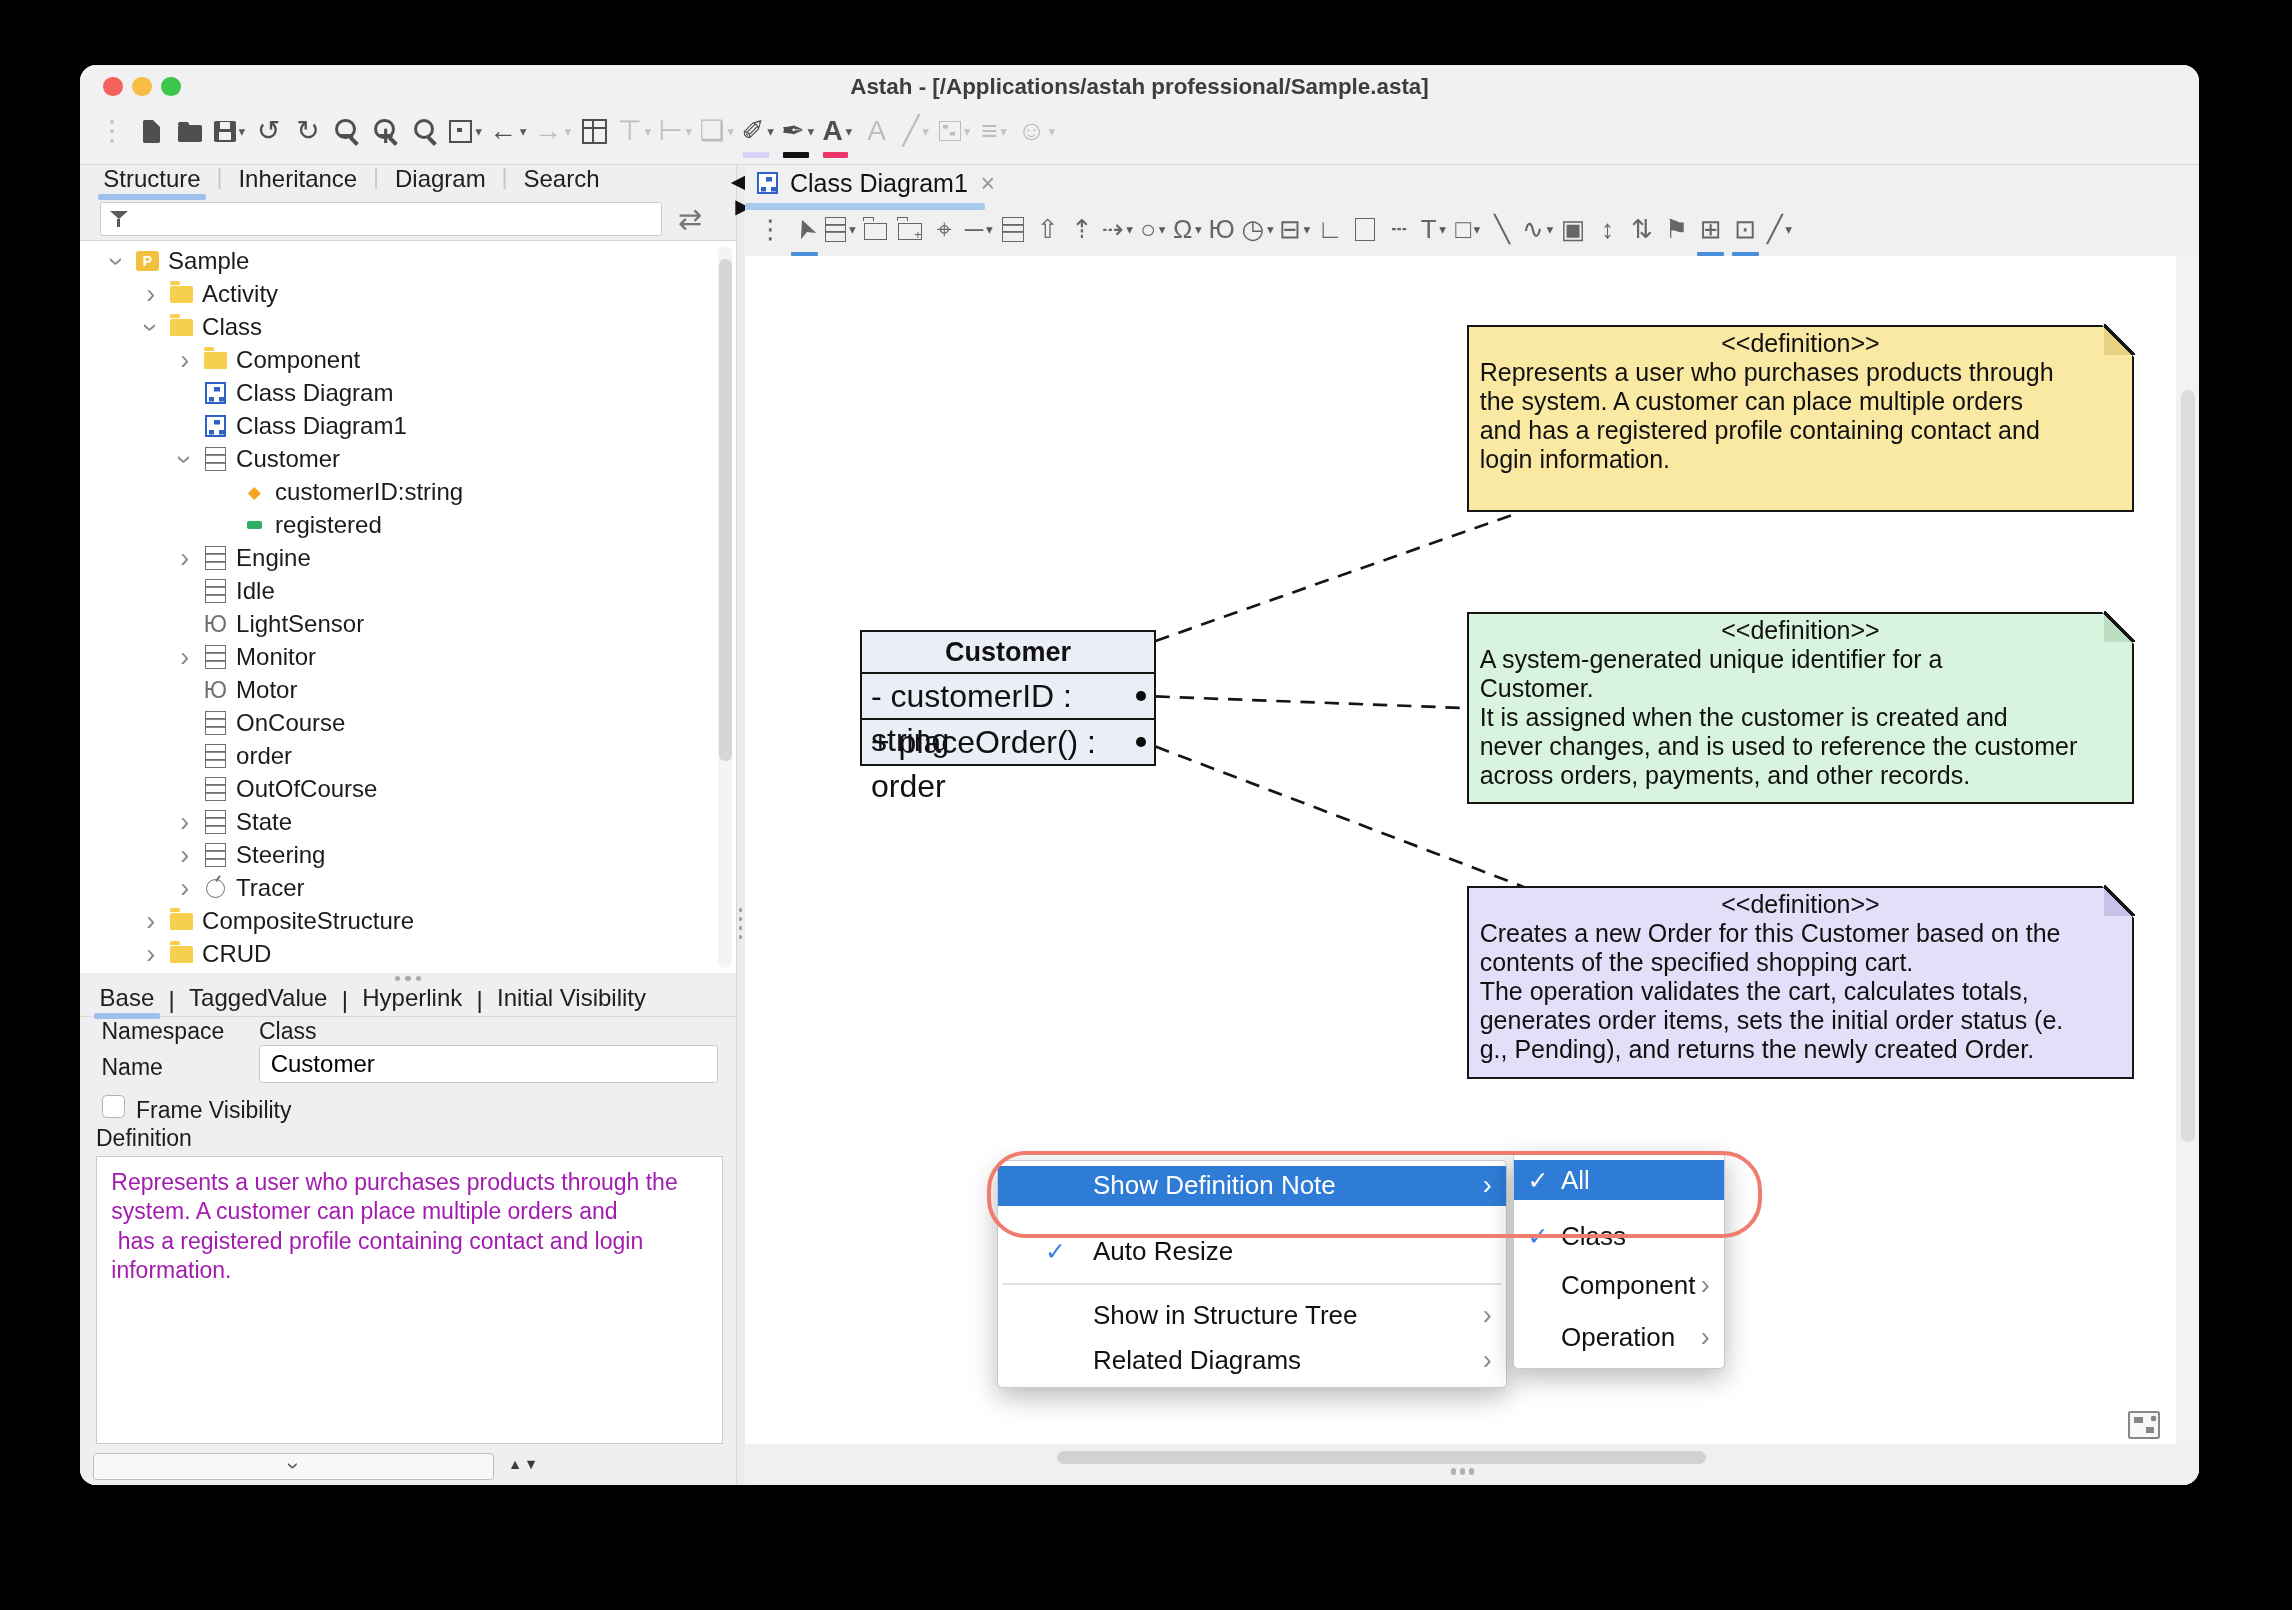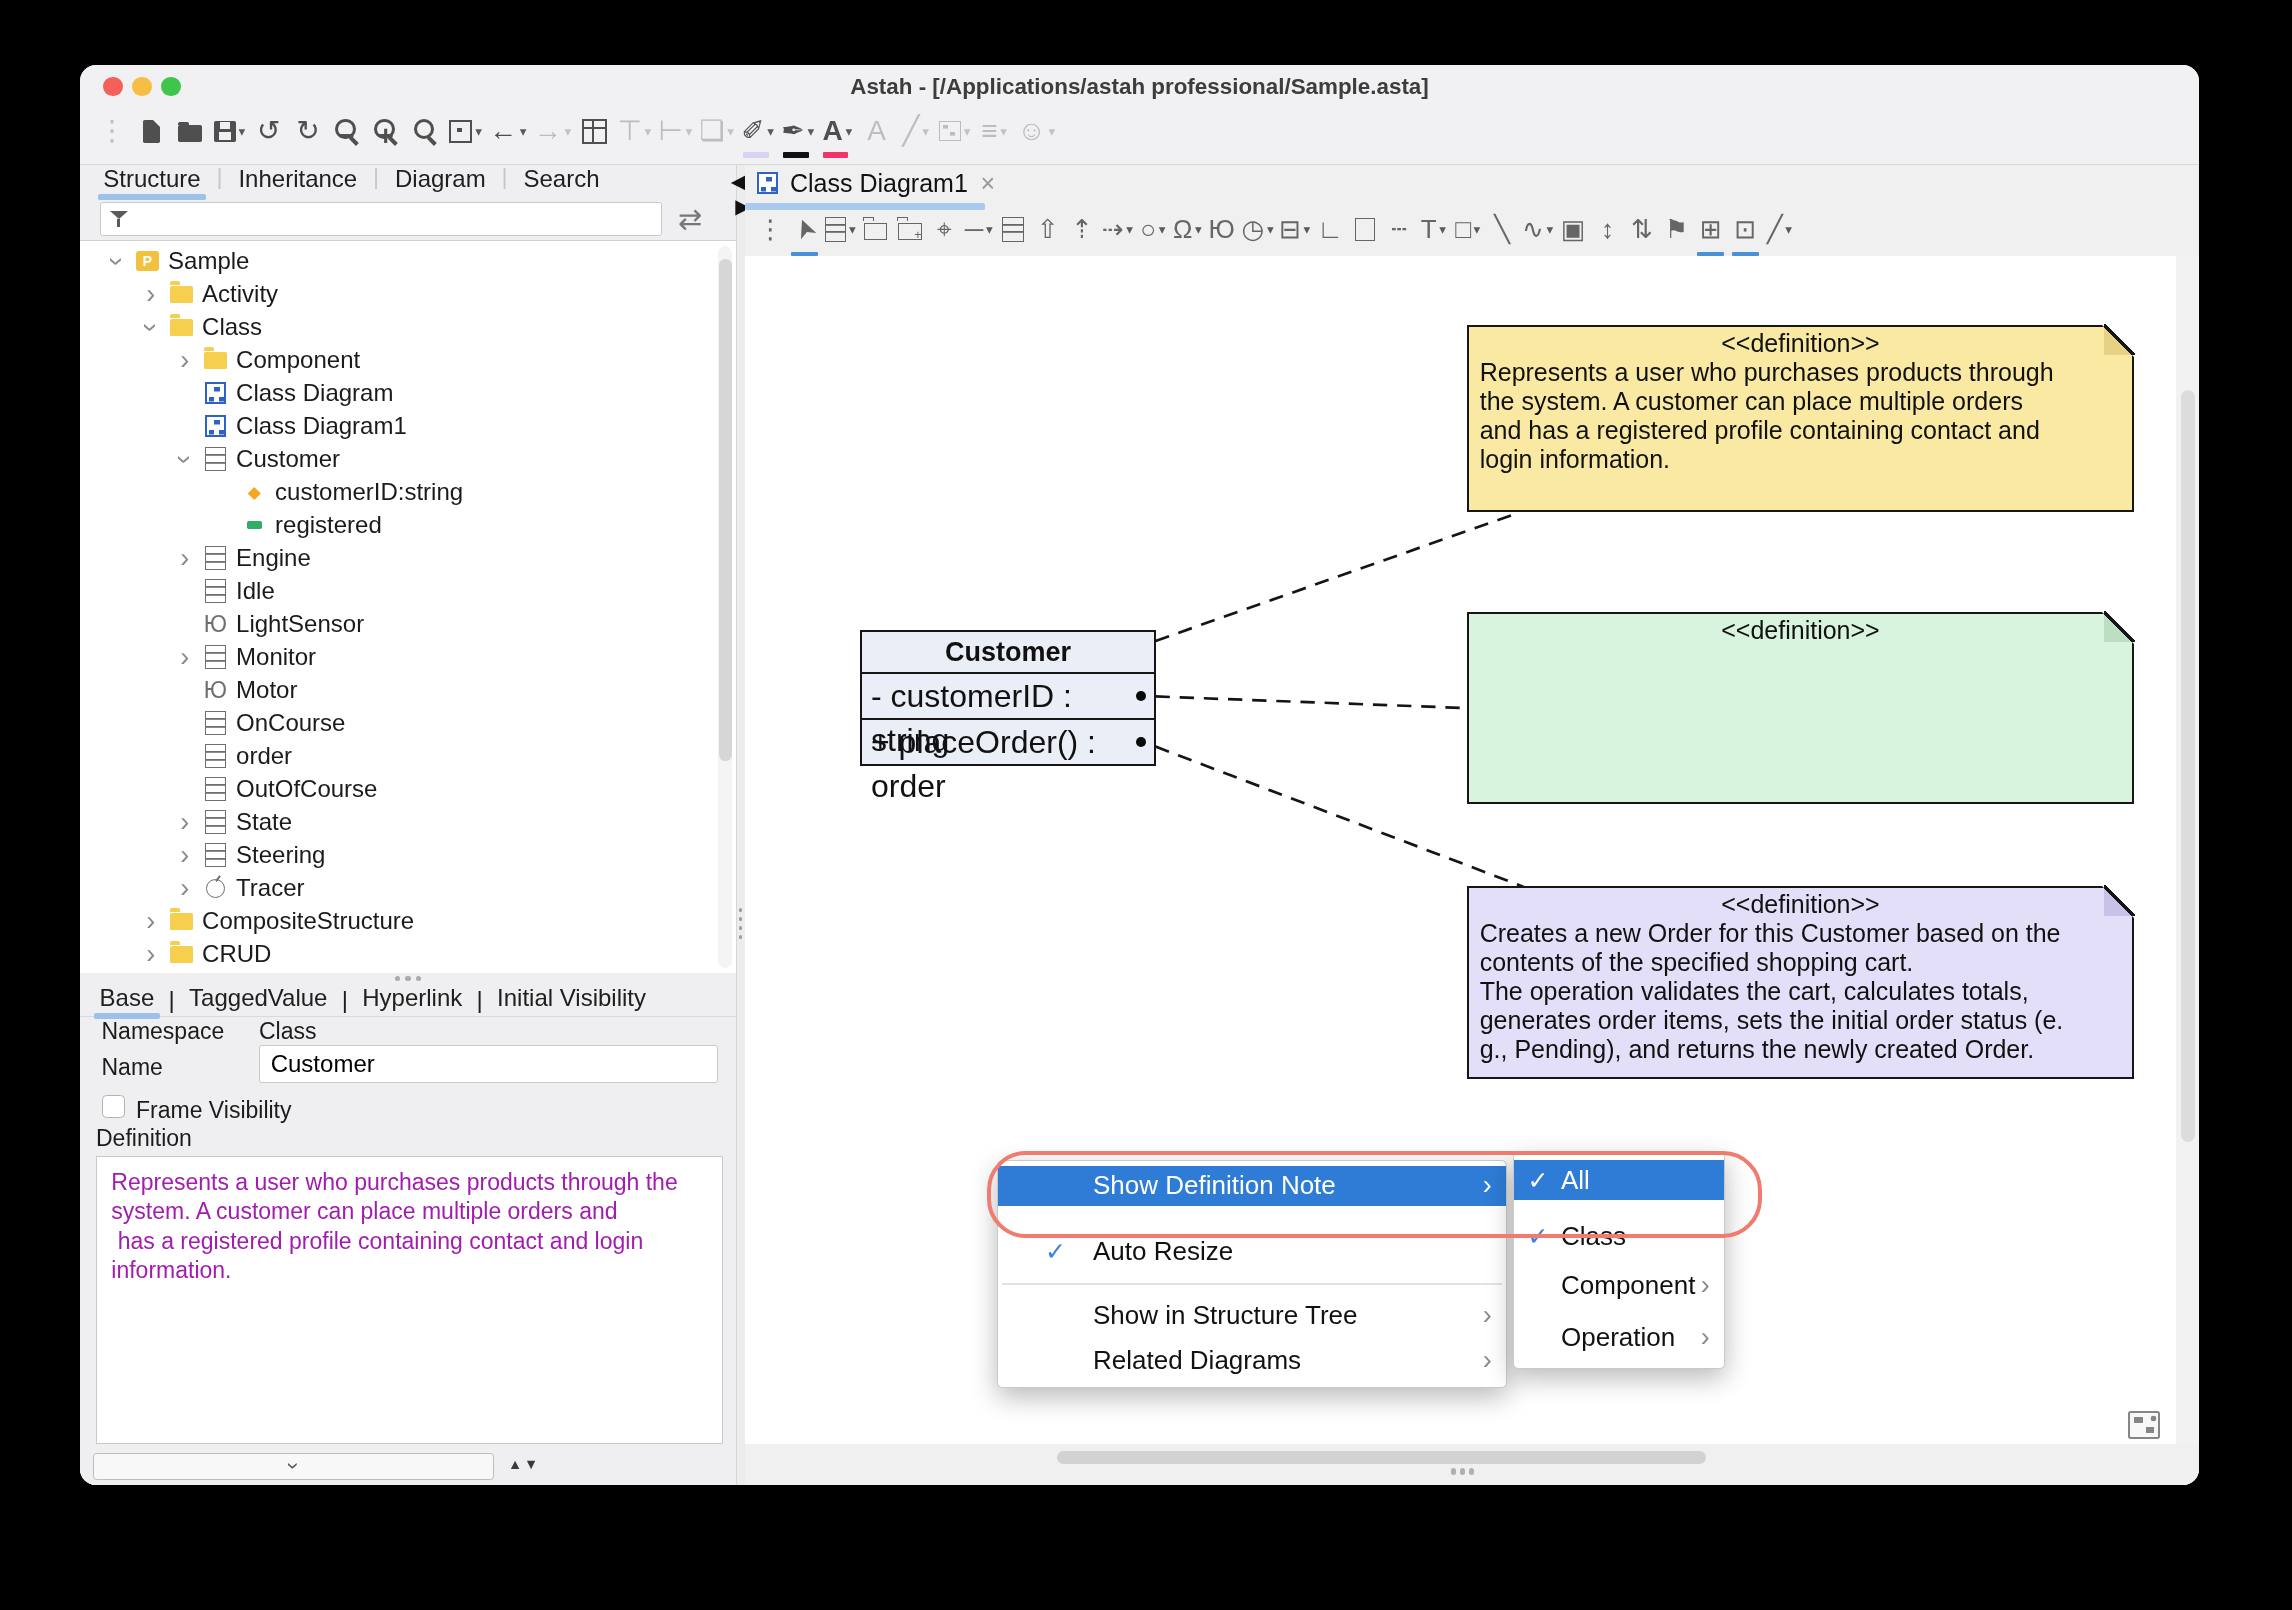--- a/index.html
+++ b/index.html
@@ -561,20 +561,25 @@
 
         <div class="note n-yellow" style="left:722px;top:69px;height:187px;">
           <div class="n-st">&lt;&lt;definition&gt;&gt;</div>
           <div class="n-body">Represents a user who purchases products through
 the system. A customer can place multiple orders
 and has a registered profile containing contact and
 login information.</div>
         </div>
         <div class="note n-green" style="left:722px;top:356px;height:192px;">
           <div class="n-st">&lt;&lt;definition&gt;&gt;</div>
+          <div class="n-body">A system-generated unique identifier for a
+Customer.
+It is assigned when the customer is created and
+never changes, and is used to reference the customer
+across orders, payments, and other records.</div>
         </div>
         <div class="note n-purple" style="left:722px;top:630px;height:193px;">
           <div class="n-st">&lt;&lt;definition&gt;&gt;</div>
           <div class="n-body">Creates a new Order for this Customer based on the
 contents of the specified shopping cart.
 The operation validates the cart, calculates totals,
 generates order items, sets the initial order status (e.
 g., Pending), and returns the newly created Order.</div>
         </div>
 

